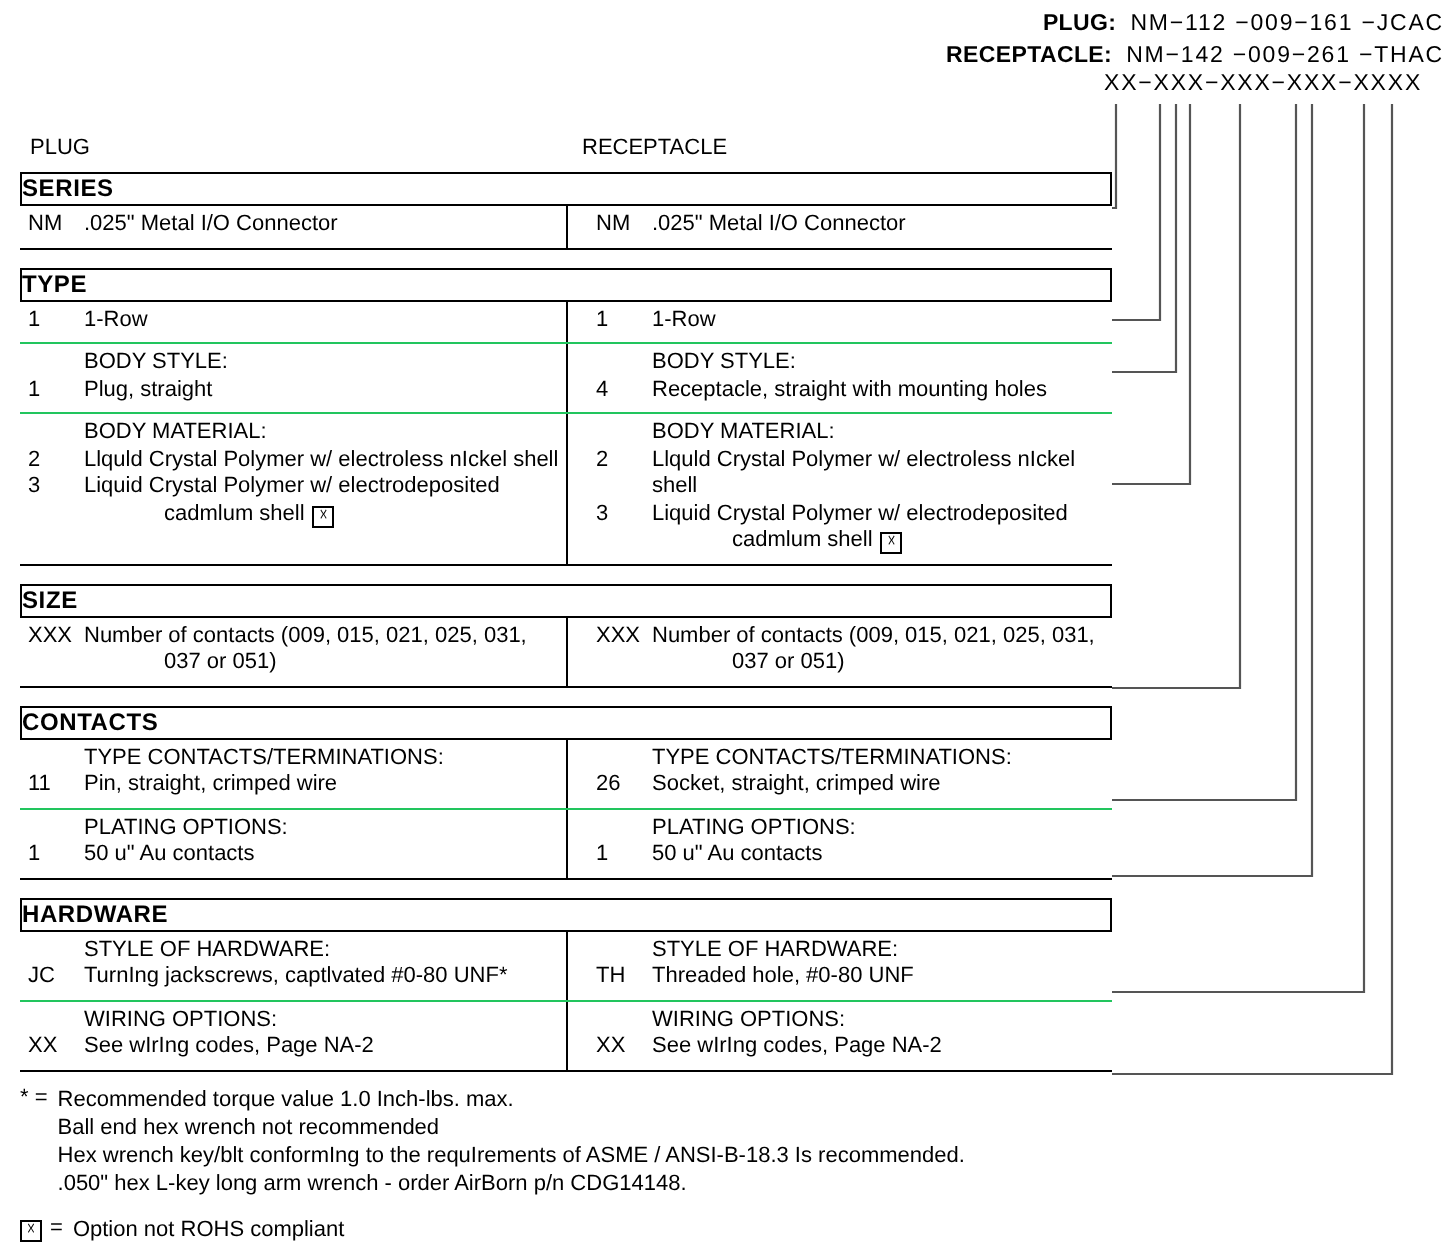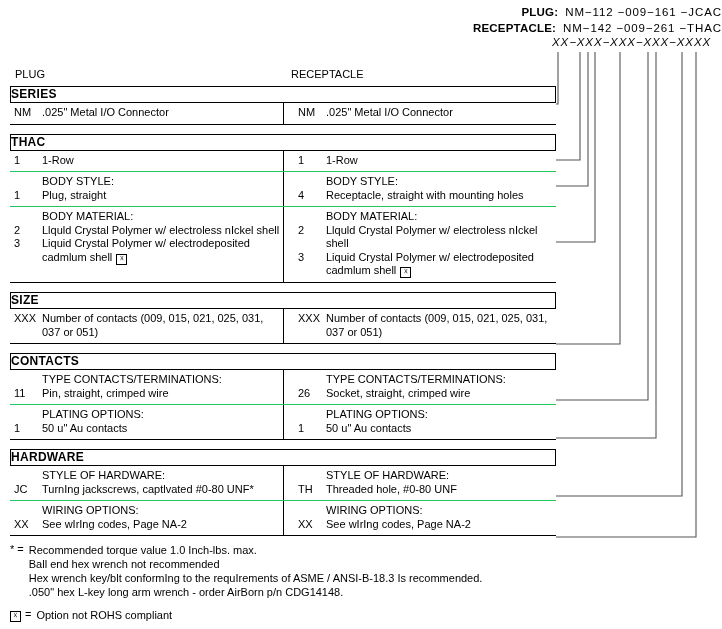--- a/index.html
+++ b/index.html
@@ -46,21 +46,20 @@
     white-space: nowrap;
     text-align: center;
   }
   .pn-mask {
     font-size: 11.5px;
     letter-spacing: 0.9px;
     white-space: nowrap;
     position: absolute;
     left: 552px;
     top: 32px;
-    font-style: italic;
   }
 
   
   #leader-lines {
     position: absolute;
     left: 0;
     top: 0;
     width: 722px;
     height: 629px;
     pointer-events: none;
@@ -151,20 +150,21 @@
     width: 34px;
     flex: 0 0 34px;
     padding-left: 6px;
   }
   .opt-text {
     font-size: 11px;
     line-height: 13.5px;
   }
   .opt-text .cont {
     display: block;
+    margin-left: 40px;
   }
 
   .rohs-mark {
     display: inline-block;
     border: 1px solid #000;
     font-size: 8px;
     line-height: 8px;
     width: 9px;
     height: 9px;
     text-align: center;
@@ -255,21 +255,21 @@
         <div class="opt-line">
           <span class="opt-code">NM</span>
           <span class="opt-text">.025" Metal I/O Connector</span>
         </div>
       </div>
     </div>
   </div>
 
   <div style="height:9px"></div>
 
-  <div class="section-bar">THAC</div>
+  <div class="section-bar">TYPE</div>
   <div class="opt-group">
 
     <div class="opt-block first">
       <div class="opt-col">
         <div class="opt-line">
           <span class="opt-code">1</span>
           <span class="opt-text">1-Row</span>
         </div>
       </div>
       <div class="opt-col right">

